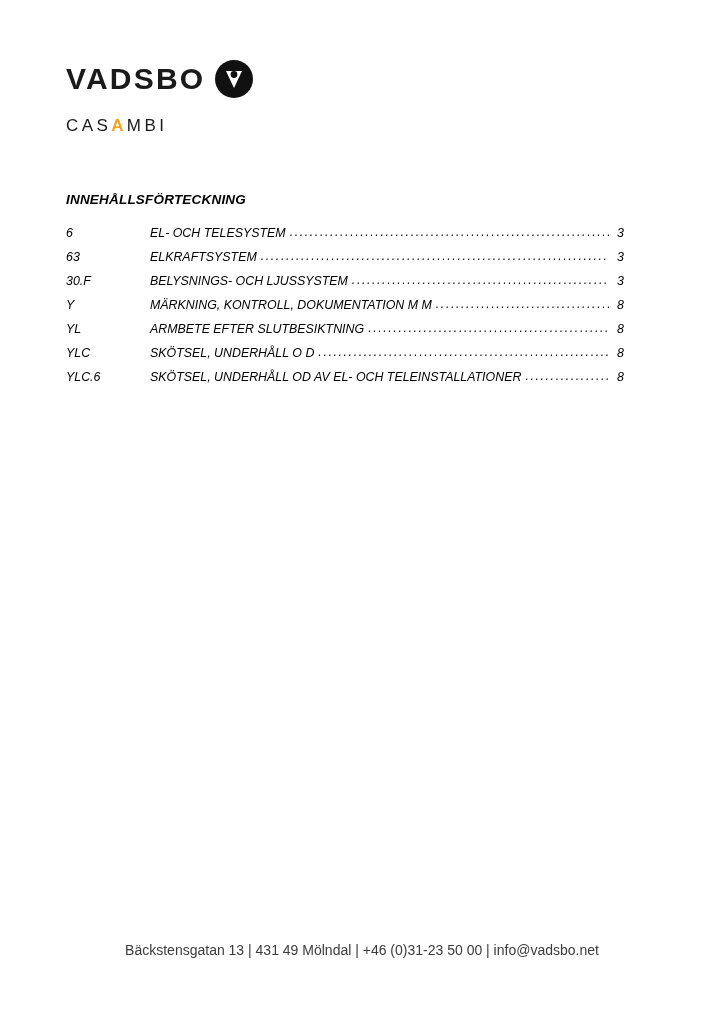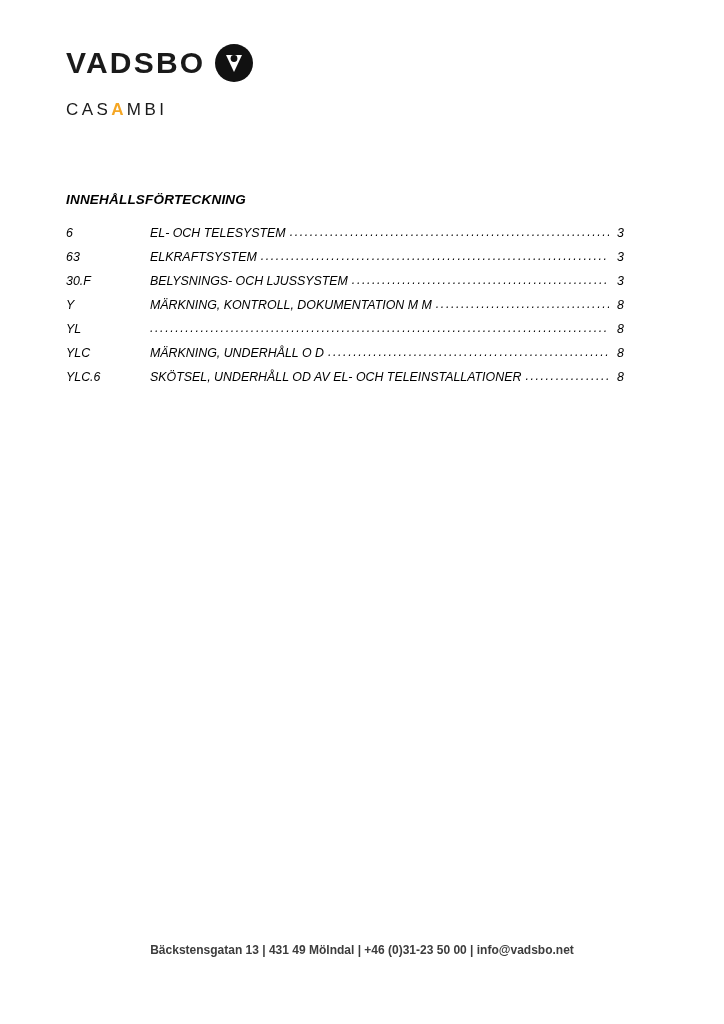--- a/index.html
+++ b/index.html
@@ -26,20 +26,21 @@
   
   .logo-block {
     position: absolute;
     left: 66px;
     top: 44px;
     width: 320px;
   }
   .logo-row {
     display: flex;
     align-items: center;
+    margin-top: 16px;
   }
   .logo-wordmark {
     font-family: "Liberation Sans", sans-serif;
     font-weight: bold;
     font-size: 30px;
     letter-spacing: 2.2px;
     line-height: 1;
     color: #1a1a1a;
   }
   .logo-mark {
@@ -121,23 +122,22 @@
   
   .footer {
     position: absolute;
     left: 0;
     right: 0;
     top: 944px;
     text-align: center;
     color: #3c3c3c;
   }
   .footer-line1 {
-    font-size: 12px;
+    font-size: 14px;
     line-height: 13px;
-    font-weight: bold;
   }
   .footer-line2 {
     font-size: 8.6px;
     font-weight: bold;
     line-height: 13px;
   }
 </style>
 </head>
 <body>
 
@@ -188,27 +188,28 @@
 
       <div class="toc-row">
         <span class="toc-code">Y</span>
         <span class="toc-label">MÄRKNING, KONTROLL, DOKUMENTATION M M</span>
         <span class="toc-dots">...........................................................................................................................................................</span>
         <span class="toc-page">8</span>
       </div>
 
       <div class="toc-row">
         <span class="toc-code">YL</span>
+        <span class="toc-label">ARMBETE EFTER SLUTBESIKTNING</span>
         <span class="toc-dots">...........................................................................................................................................................</span>
         <span class="toc-page">8</span>
       </div>
 
       <div class="toc-row">
         <span class="toc-code">YLC</span>
-        <span class="toc-label">MÄRKNING, UNDERHÅLL O D</span>
+        <span class="toc-label">SKÖTSEL, UNDERHÅLL O D</span>
         <span class="toc-dots">...........................................................................................................................................................</span>
         <span class="toc-page">8</span>
       </div>
 
       <div class="toc-row">
         <span class="toc-code">YLC.6</span>
         <span class="toc-label">SKÖTSEL, UNDERHÅLL OD AV EL- OCH TELEINSTALLATIONER</span>
         <span class="toc-dots">...........................................................................................................................................................</span>
         <span class="toc-page">8</span>
       </div>

